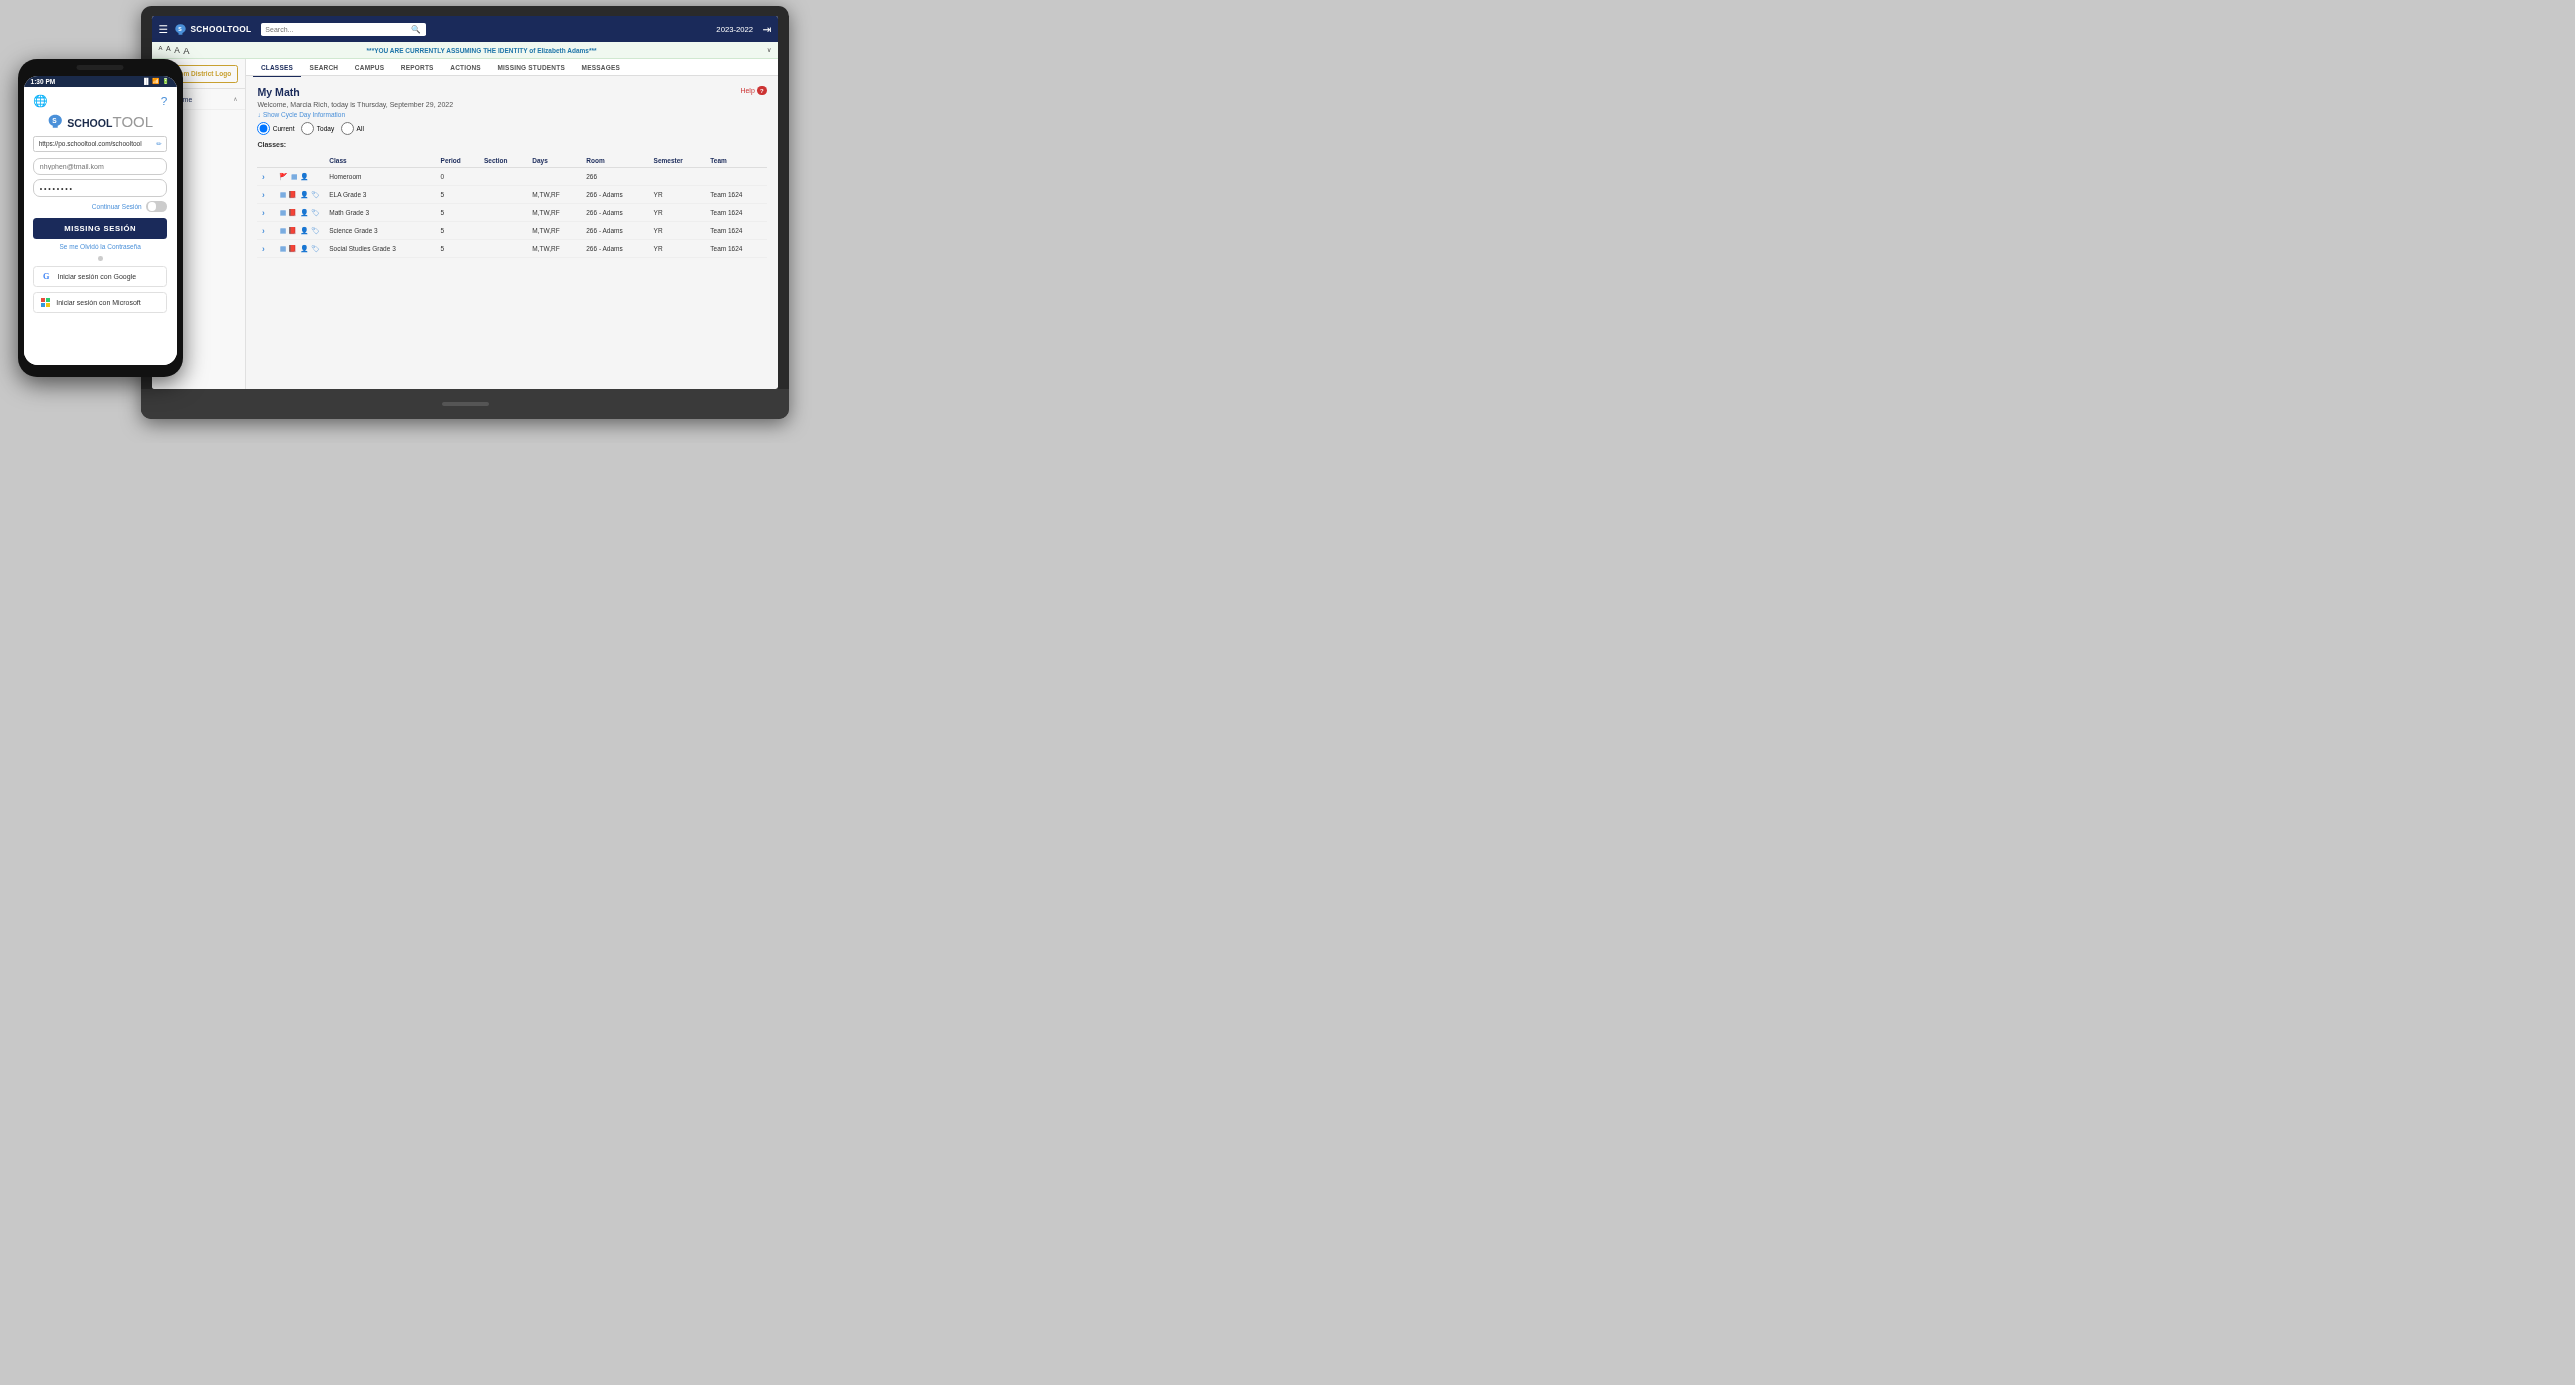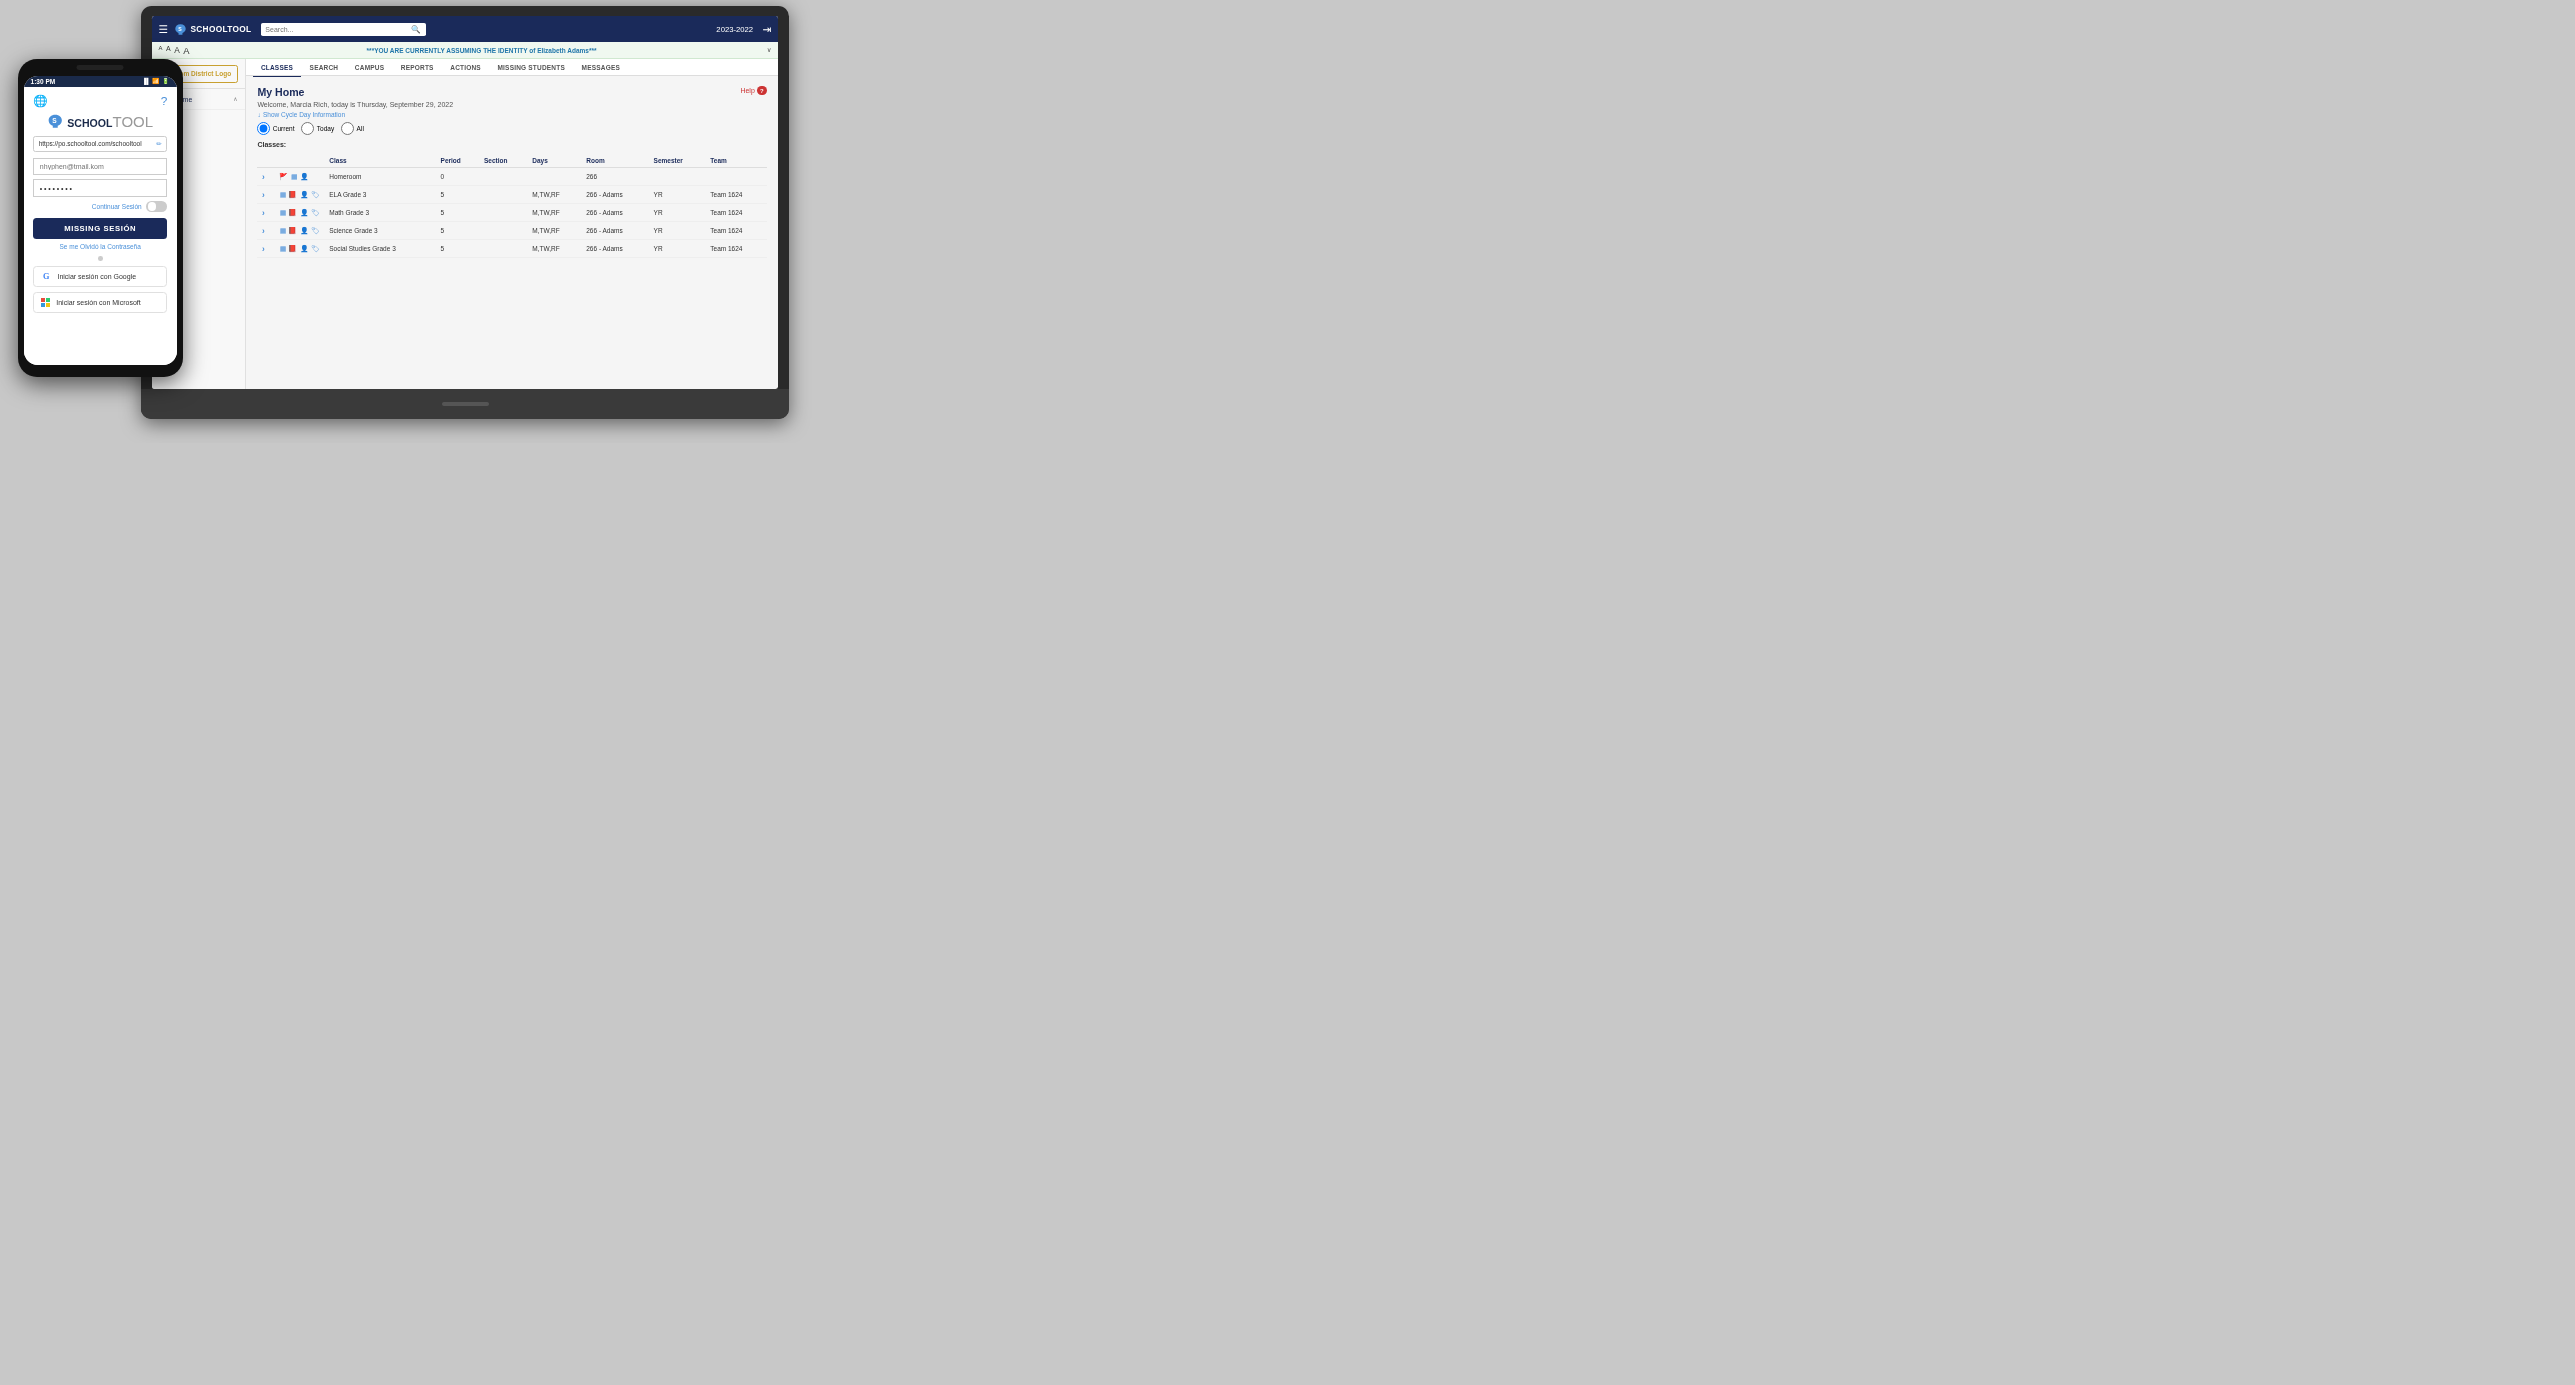--- a/index.html
+++ b/index.html
@@ -131,21 +131,21 @@
       border-radius: 2.4px;
       padding: 2.9px 4.7px;
       margin-bottom: 5.9px;
       font-size: 6.5px;
       color: #333;
     }
     .mobile-url-edit { margin-left: auto; color: #4a90d9; cursor: pointer; }
     .mobile-input {
       width: 100%;
       border: 0.6px solid #ccc;
-      border-radius: 0;
+      border-radius: 7px;
       padding: 4.1px 5.9px;
       font-size: 7px;
       margin-bottom: 4.7px;
       color: #888;
     }
     .mobile-input.password { color: #333; letter-spacing: 1.8px; }
     .mobile-continuar-row {
       display: flex;
       justify-content: flex-end;
       align-items: center;
@@ -539,21 +539,21 @@
           <div class="app-tab">ACTIONS</div>
           <div class="app-tab">MISSING STUDENTS</div>
           <div class="app-tab">MESSAGES</div>
         </div>
 
         <div class="app-page" style="position:relative;">
           <div class="help-link">
             <span>Help</span>
             <div class="help-circle">?</div>
           </div>
-          <div class="page-title">My Home</div>
+          <div class="page-title">My Math</div>
           <div class="page-welcome">Welcome, Marcia Rich, today is Thursday, September 29, 2022</div>
           <div class="show-cycle-link">
             <span>↓</span>
             <span>Show Cycle Day Information</span>
           </div>
           <div class="filter-row">
             <label class="radio-label">
               <input type="radio" name="filter" checked="" style="">
               <span>Current</span>
             </label>

